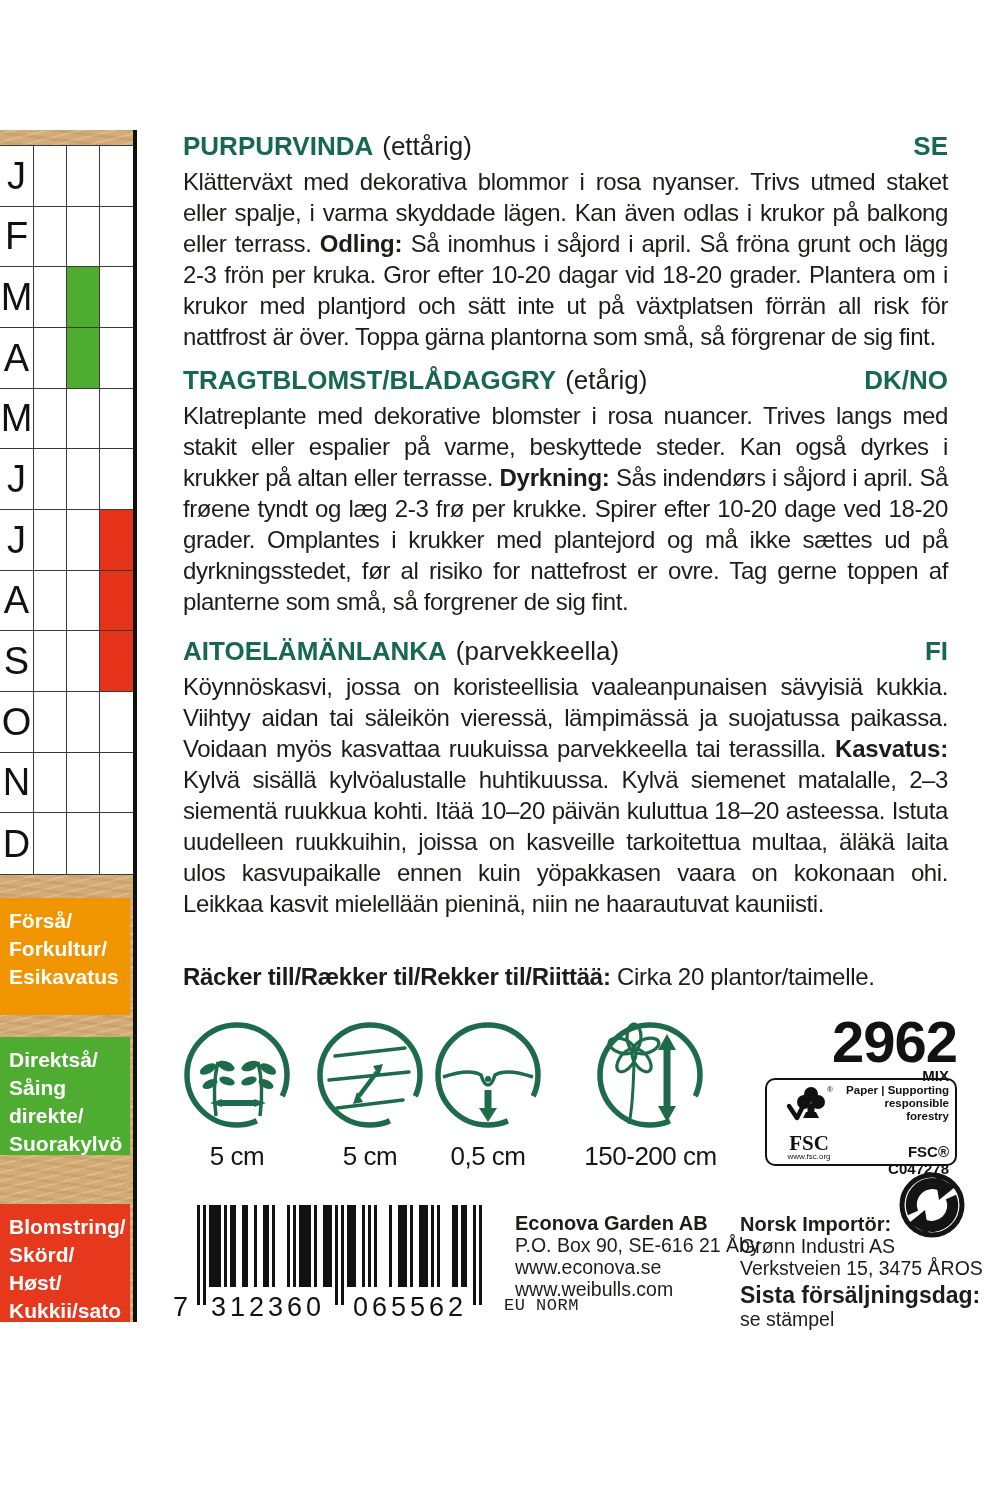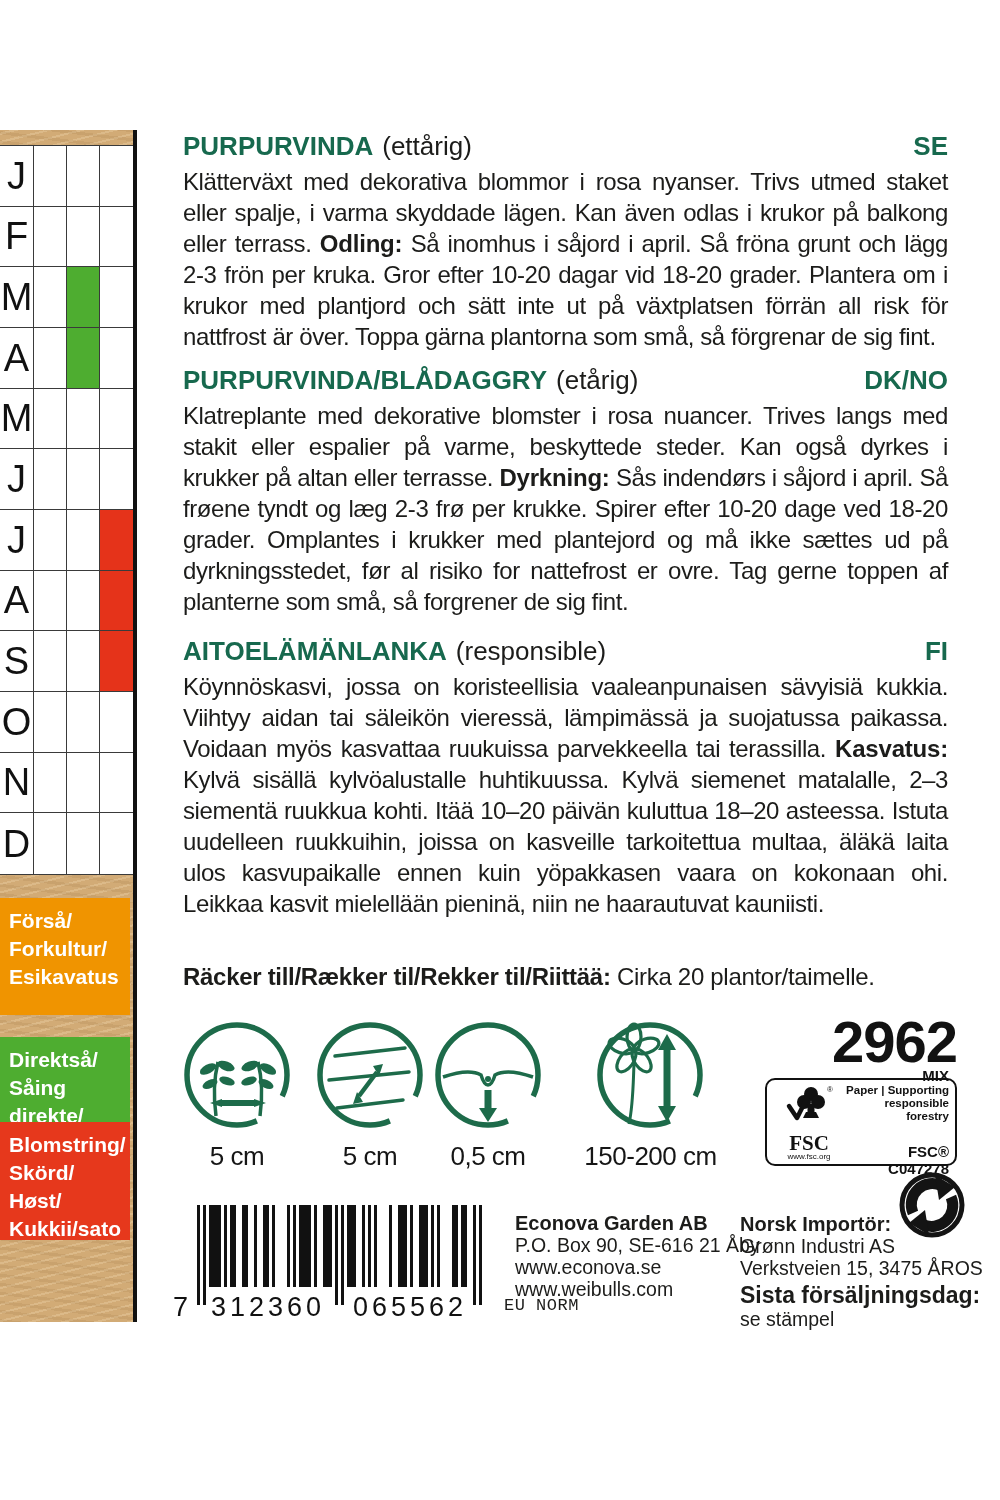--- a/index.html
+++ b/index.html
@@ -18,21 +18,21 @@
             display:grid;grid-template-rows:repeat(12,1fr);}
   .cal-row{display:grid;grid-template-columns:33px 33px 33px 1fr;border-bottom:1px solid #3a3a3a;}
   .cal-row:last-child{border-bottom:none;}
   .cal-cell{border-left:1px solid #3a3a3a;}
   .cal-label{display:flex;align-items:center;justify-content:center;
              font-size:38px;line-height:1;color:#111;border-left:none;}
   .legend-box{position:absolute;left:0;width:130px;box-sizing:border-box;padding:9px 4px 0 9px;
               color:#fff;font-weight:bold;font-size:21px;line-height:28px;white-space:pre-line;}
   #legend-presow{top:768px;height:117px;}
   #legend-direct{top:907px;height:118px;}
-  #legend-bloom{top:992px;height:118px;}
+  #legend-bloom{top:1074px;height:118px;}
 
   
   .section{position:absolute;left:183px;width:765px;}
   .sec-head{position:relative;font-size:26px;line-height:30px;margin-bottom:5px;}
   .sec-title{font-weight:bold;color:#17694e;}
   .sec-sub{color:#1c1c1a;margin-left:9px;}
   .sec-lang{position:absolute;right:0;top:0;font-weight:bold;color:#17694e;}
   .sec-body{font-size:24px;line-height:31px;text-align:justify;letter-spacing:-0.4px;}
   .sec-body b{letter-spacing:-0.2px;}
   #section-se{top:131px;}
@@ -177,29 +177,29 @@
   <div class="section" id="section-se">
     <div class="sec-head">
       <span class="sec-title">PURPURVINDA</span><span class="sec-sub">(ettårig)</span>
       <span class="sec-lang">SE</span>
     </div>
     <div class="sec-body"><span>Klätterväxt med dekorativa blommor i rosa nyanser. Trivs utmed staket eller spalje, i varma skyddade lägen. Kan även odlas i krukor på balkong eller terrass. </span><b>Odling:</b><span> Så inomhus i såjord i april. Så fröna grunt och lägg 2-3 frön per kruka. Gror efter 10-20 dagar vid 18-20 grader. Plantera om i krukor med plantjord och sätt inte ut på växtplatsen förrän all risk för nattfrost är över. Toppa gärna plantorna som små, så förgrenar de sig fint.</span></div>
   </div>
 
   <div class="section" id="section-dkno">
     <div class="sec-head">
-      <span class="sec-title">PURPURVINDA/BLÅDAGGRY</span><span class="sec-sub">(etårig)</span>
+      <span class="sec-title">TRAGTBLOMST/BLÅDAGGRY</span><span class="sec-sub">(etårig)</span>
       <span class="sec-lang">DK/NO</span>
     </div>
     <div class="sec-body"><span>Klatreplante med dekorative blomster i rosa nuancer. Trives langs med stakit eller espalier på varme, beskyttede steder. Kan også dyrkes i krukker på altan eller terrasse. </span><b>Dyrkning:</b><span> Sås indendørs i såjord i april. Så frøene tyndt og læg 2-3 frø per krukke. Spirer efter 10-20 dage ved 18-20 grader. Omplantes i krukker med plantejord og må ikke sættes ud på dyrkningsstedet, før al risiko for nattefrost er ovre. Tag gerne toppen af planterne som små, så forgrener de sig fint.</span></div>
   </div>
 
   <div class="section" id="section-fi">
     <div class="sec-head">
-      <span class="sec-title">AITOELÄMÄNLANKA</span><span class="sec-sub">(responsible)</span>
+      <span class="sec-title">AITOELÄMÄNLANKA</span><span class="sec-sub">(parvekkeella)</span>
       <span class="sec-lang">FI</span>
     </div>
     <div class="sec-body"><span>Köynnöskasvi, jossa on koristeellisia vaaleanpunaisen sävyisiä kukkia. Viihtyy aidan tai säleikön vieressä, lämpimässä ja suojatussa paikassa. Voidaan myös kasvattaa ruukuissa parvekkeella tai terassilla. </span><b>Kasvatus:</b><span> Kylvä sisällä kylvöalustalle huhtikuussa. Kylvä siemenet matalalle, 2–3 siementä ruukkua kohti. Itää 10–20 päivän kuluttua 18–20 asteessa. Istuta uudelleen ruukkuihin, joissa on kasveille tarkoitettua multaa, äläkä laita ulos kasvupaikalle ennen kuin yöpakkasen vaara on kokonaan ohi. Leikkaa kasvit mielellään pieninä, niin ne haarautuvat kauniisti.</span></div>
   </div>
 
   <div id="yield-line"><b>Räcker till/Rækker til/Rekker til/Riittää:</b><span> Cirka 20 plantor/taimelle.</span></div>
 
   <div class="icon-block" id="iconblock-1">
     <svg width="115" height="115" viewBox="0 0 115 115">
       <g fill="none" stroke="#1d6b4a">

